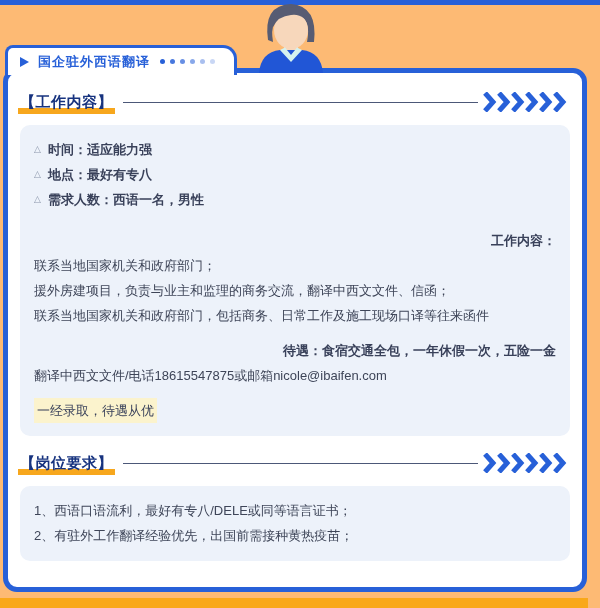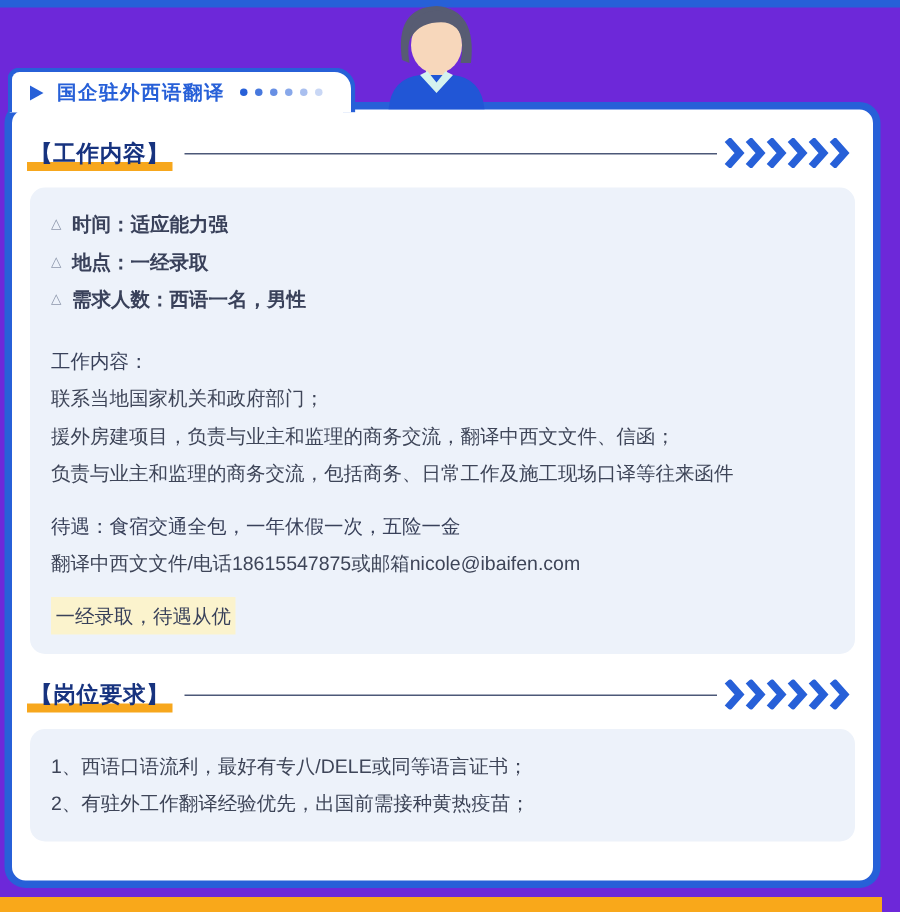--- a/index.html
+++ b/index.html
@@ -1,20 +1,20 @@
 <!DOCTYPE html>
 <html><head>
 <meta charset="utf-8">
 <style>
   * { margin:0; padding:0; box-sizing:border-box; }
   html,body { background:#ffffff; }
   .stage {
     position:relative; width:600px; height:608px; overflow:hidden;
     font-family:"Liberation Sans","DejaVu Sans",sans-serif;
-    background:#6d28d9;
+    background:#fdba74;
   }
   .top-bar {
     position:absolute; top:0; left:0; right:0; height:5px; background:#2760d8;
   }
   .avatar-wrap {
     position:absolute; top:0; left:238px; width:104px; height:73px; z-index:2;
   }
   .main-box {
     position:absolute; left:3px; top:68px; right:13px; bottom:16px;
     background:#ffffff; border:5px solid #2760d8; border-radius:14px;
@@ -50,21 +50,21 @@
     background:#f7a71d; z-index:-1;
   }
   .header-line { flex:1; height:1px; background:#4c5878; margin:0 4px 0 10px; }
   .chevrons { flex:0 0 auto; margin-right:2px; display:block; }
   .card {
     margin:12px 12px 0 12px; background:#edf2fa; border-radius:10px;
     padding:12px 14px 13px 14px; font-size:13px; color:#3e4558; line-height:25px;
   }
   .bullet-row { display:flex; align-items:center; font-weight:bold; color:#39415a; }
   .bullet-mark { font-size:9px; color:#8d97ab; margin-right:7px; line-height:1; }
-  .bold-line { font-weight:normal; color:#39415a; }
+  .bold-line { font-weight:bold; color:#39415a;text-align:right; }
   .gap16 { height:16px; }
   .gap10 { height:10px; }
   .highlight-line {
     display:inline-block; font-weight:normal; color:#39415a;
     background:#fbf3cd; padding:0 3px;
   }
   .mt-sec { margin-top:16px; }
   .bottom-bar {
     position:absolute; left:0; right:12px; bottom:0; height:10px; background:#f9a81a;
   }
@@ -121,33 +121,33 @@
         </svg>
       </div>
 
       <div class="card">
         <div class="bullet-row">
           <span class="bullet-mark">△</span>
           <span>时间：适应能力强</span>
         </div>
         <div class="bullet-row">
           <span class="bullet-mark">△</span>
-          <span>地点：一经录取</span>
+          <span>地点：最好有专八</span>
         </div>
         <div class="bullet-row">
           <span class="bullet-mark">△</span>
           <span>需求人数：西语一名，男性</span>
         </div>
 
         <div class="gap16"></div>
 
         <div class="bold-line">工作内容：</div>
         <div>联系当地国家机关和政府部门；</div>
         <div>援外房建项目，负责与业主和监理的商务交流，翻译中西文文件、信函；</div>
-        <div>负责与业主和监理的商务交流，包括商务、日常工作及施工现场口译等往来函件</div>
+        <div>联系当地国家机关和政府部门，包括商务、日常工作及施工现场口译等往来函件</div>
 
         <div class="gap10"></div>
 
         <div class="bold-line">待遇：食宿交通全包，一年休假一次，五险一金</div>
         <div>翻译中西文文件/电话18615547875或邮箱nicole@ibaifen.com</div>
 
         <div class="gap10"></div>
 
         <span class="highlight-line">一经录取，待遇从优</span>
       </div>

